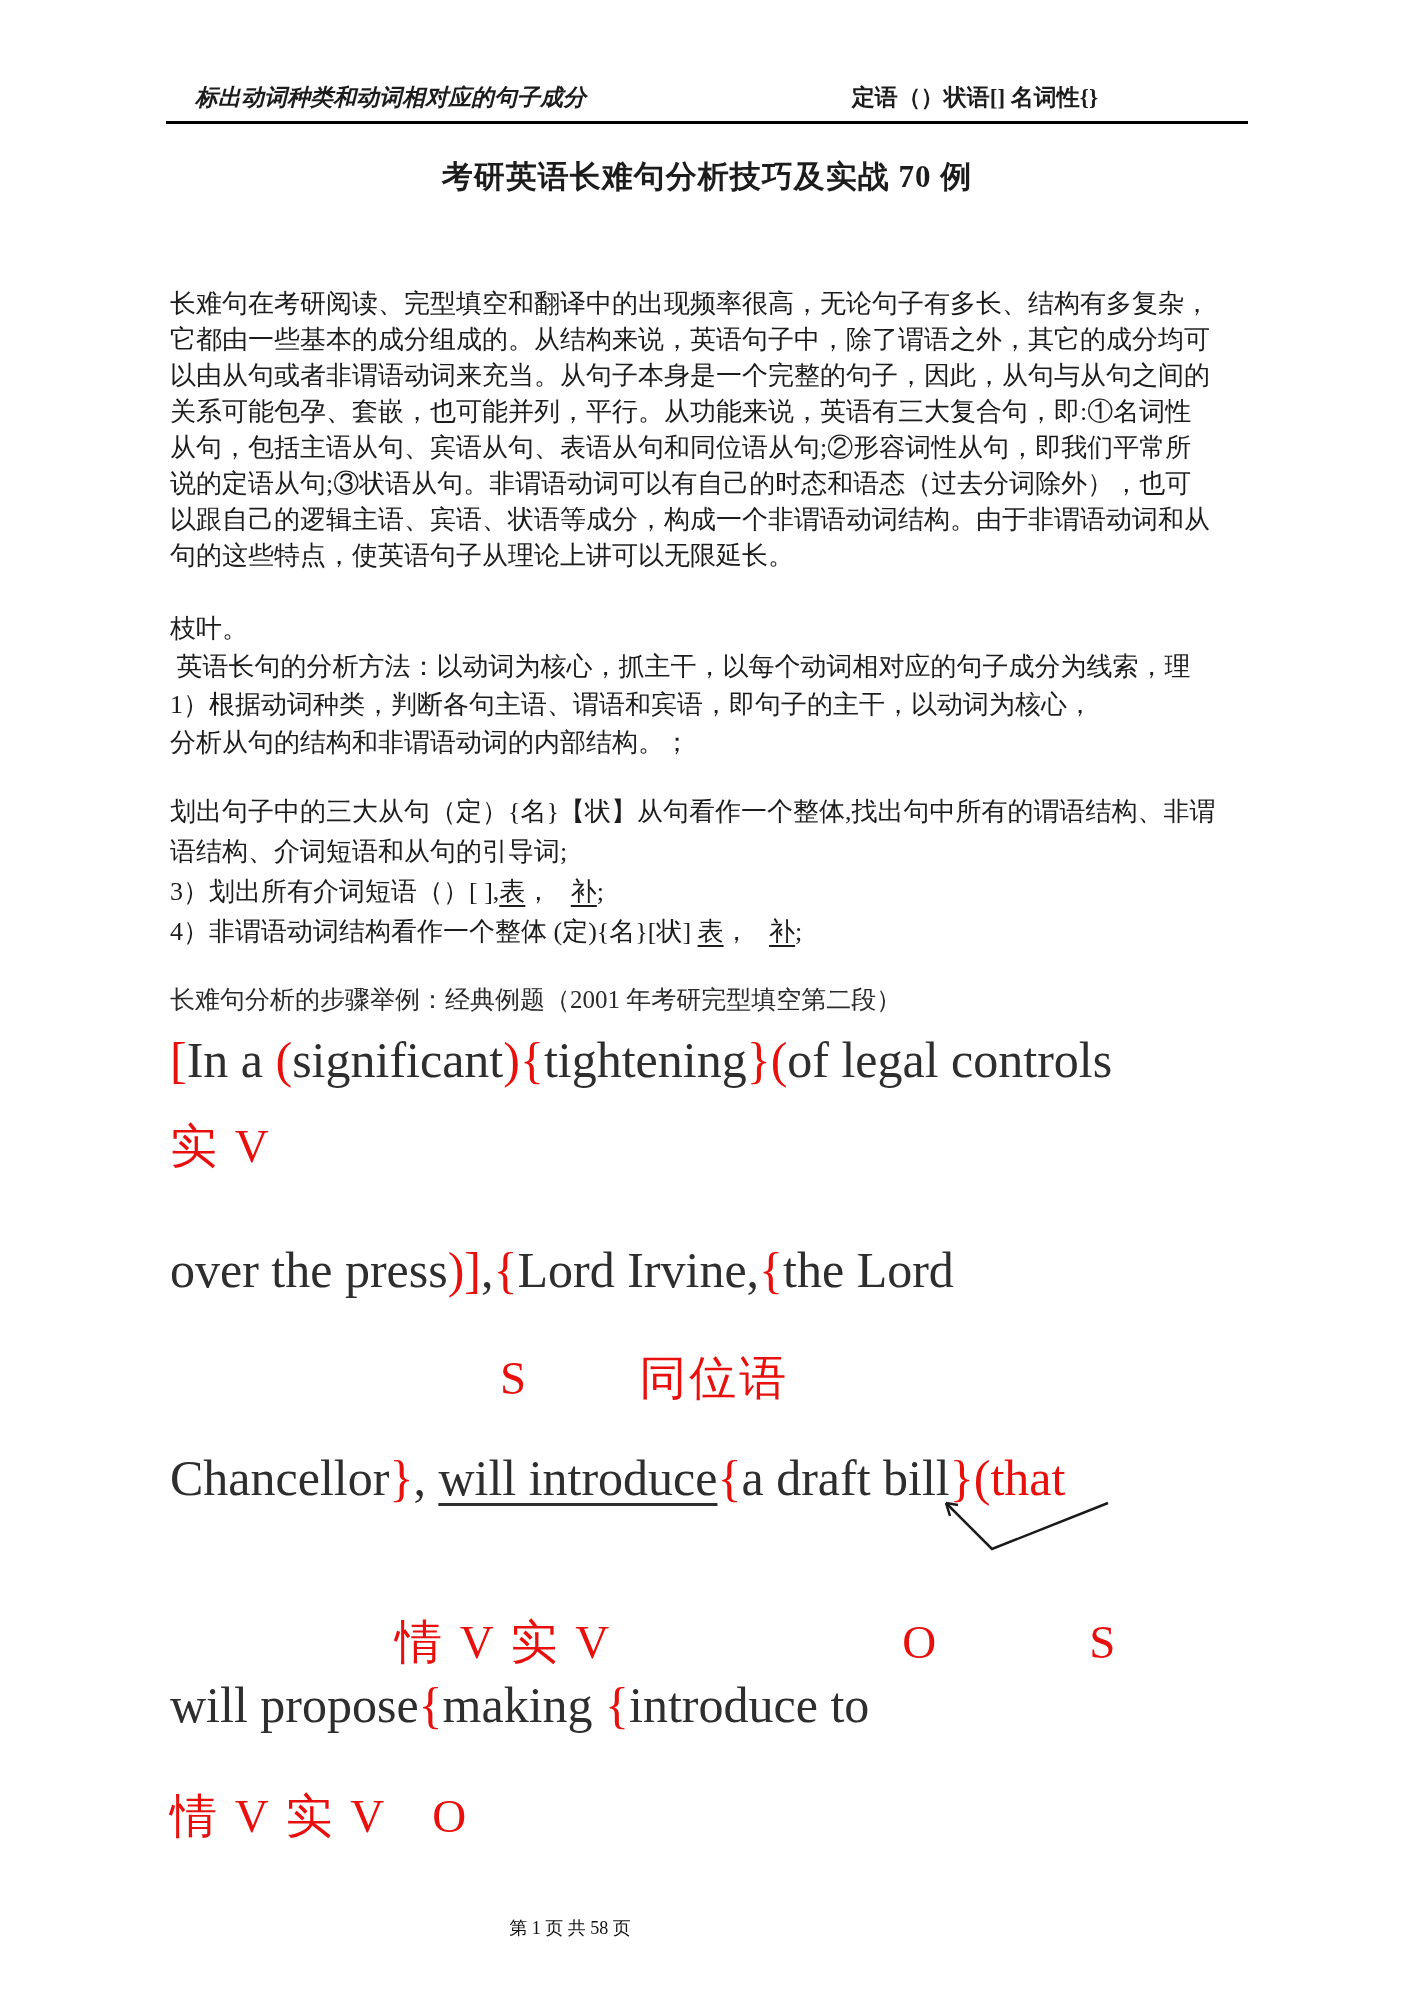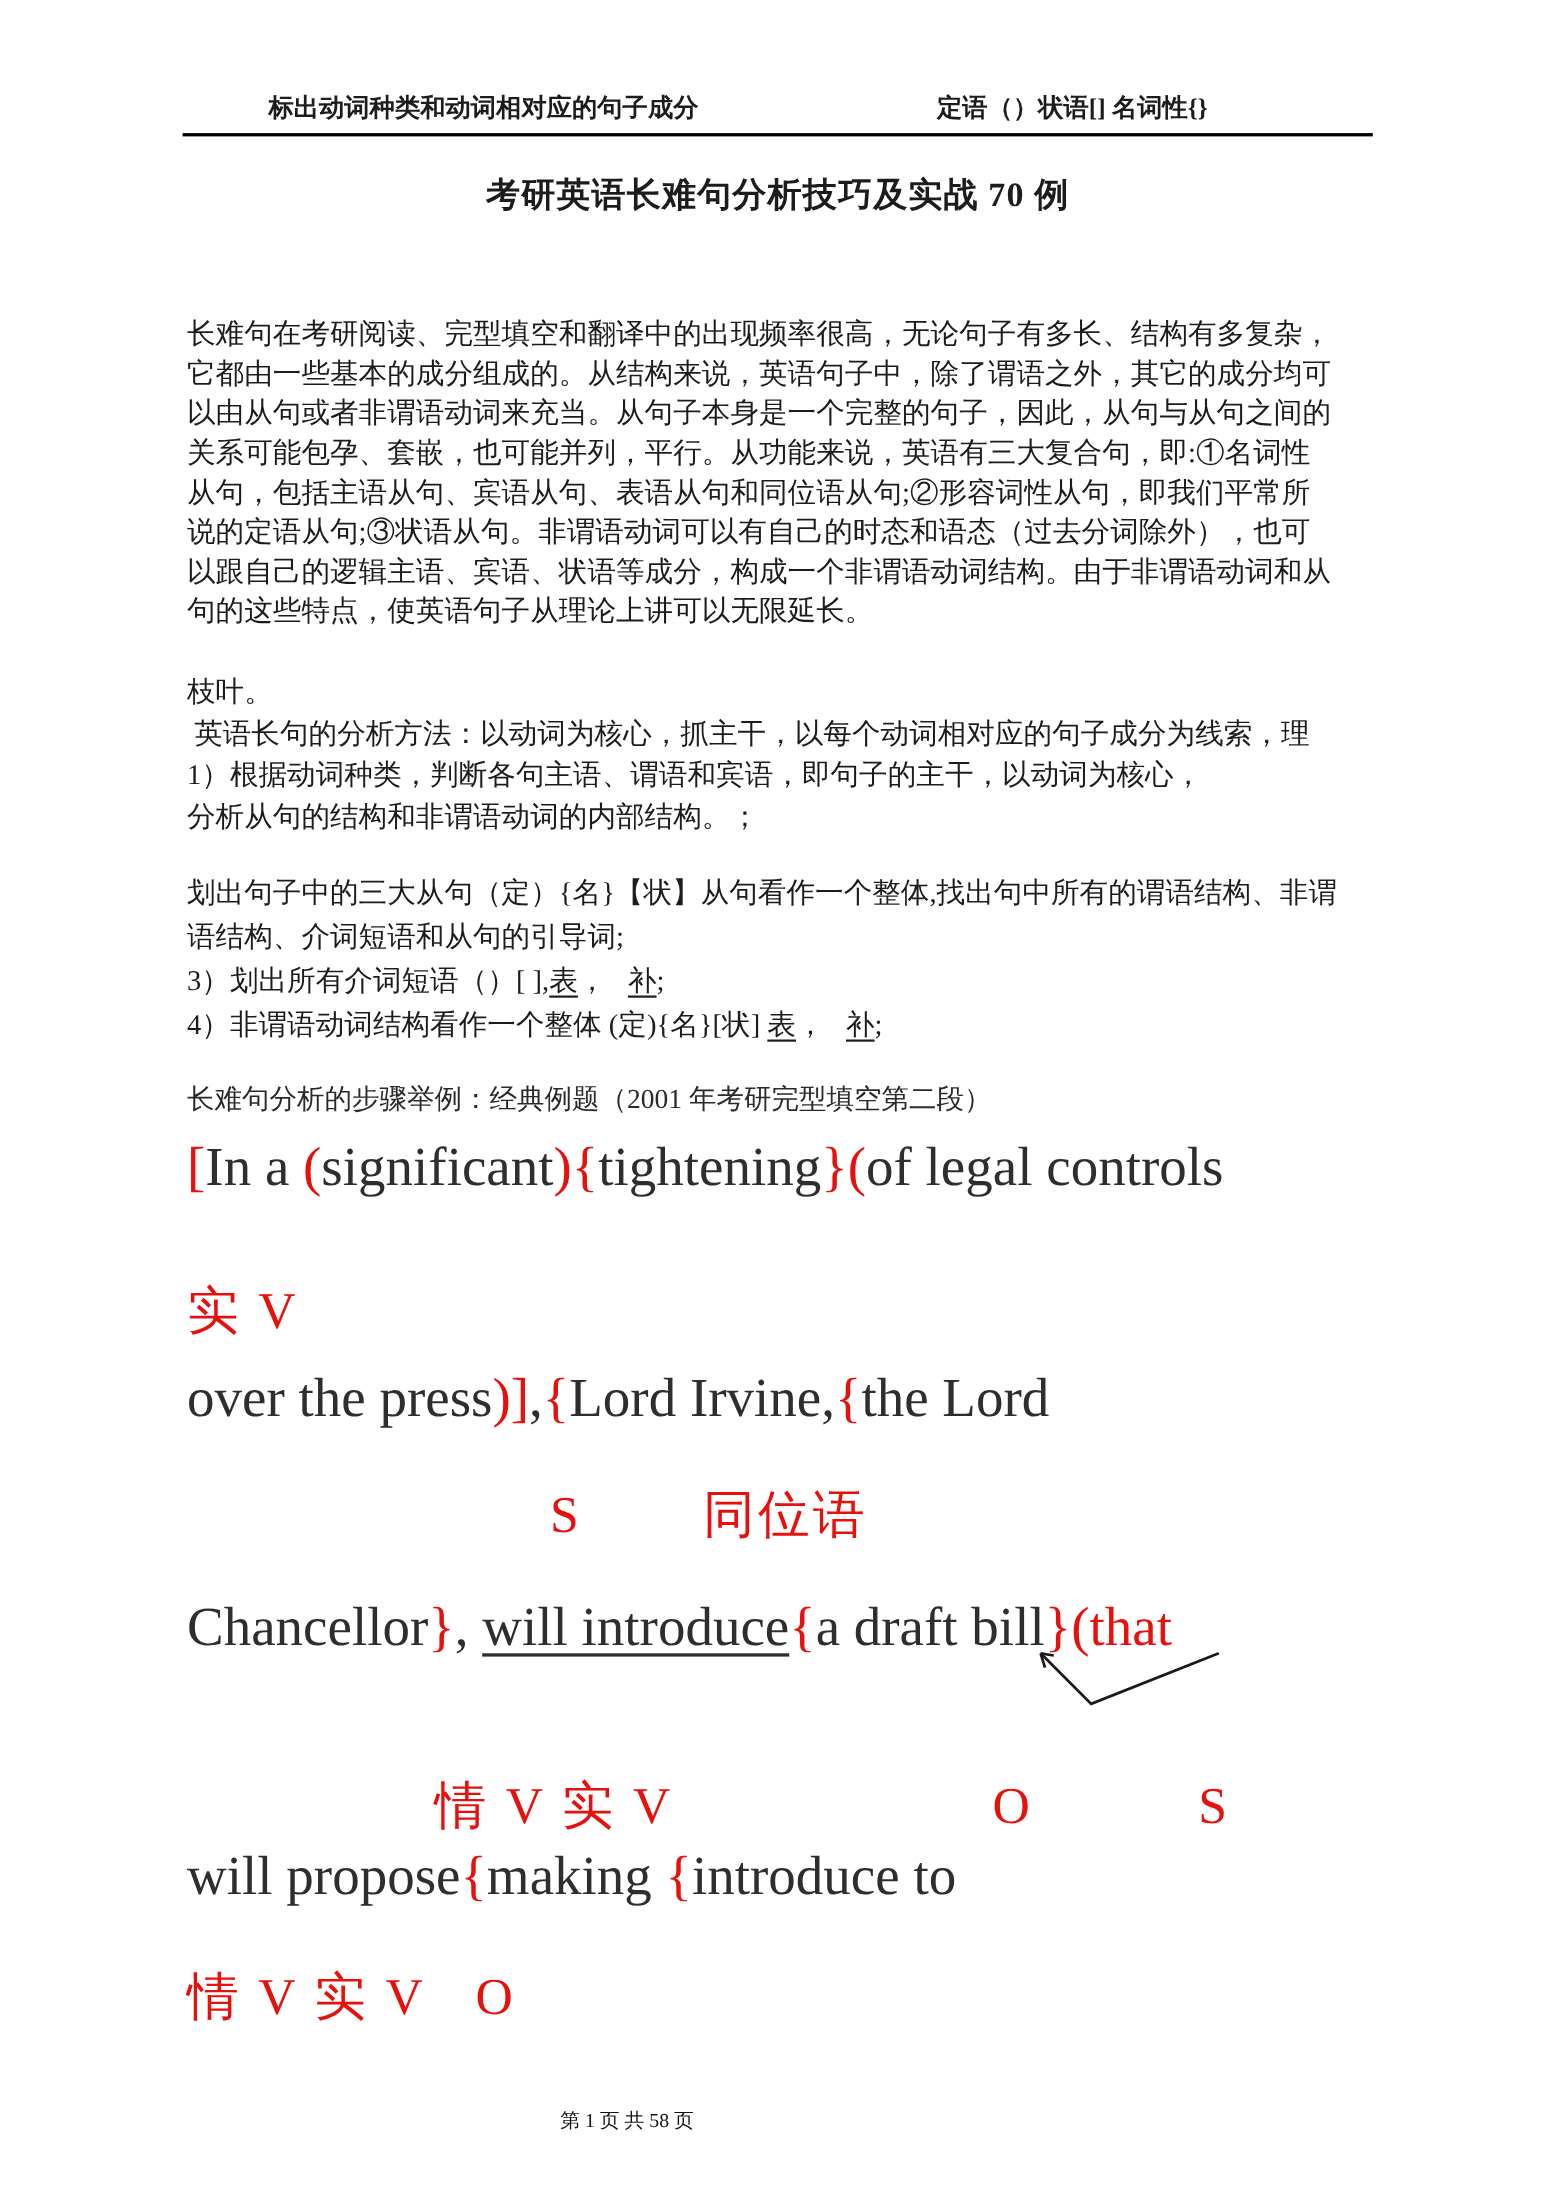--- a/index.html
+++ b/index.html
@@ -2,40 +2,40 @@
 <html><head>
 <meta charset="utf-8">
 <style>
   html,body{margin:0;padding:0;background:#ffffff;}
   .page{position:relative;width:1414px;height:1999px;background:#fff;overflow:hidden;
         font-family:"Liberation Serif","DejaVu Serif",serif;color:#1c1c1c;}
   
   .hdr{position:absolute;top:84px;left:166px;width:1082px;border-bottom:3px solid #000;
        padding-bottom:9px;display:flex;justify-content:space-between;
        font-weight:700;font-size:23px;line-height:28px;}
-  .hdr .hl{margin-left:78px;}
+  .hdr .hl{margin-left:29px;font-style:italic;}
   .hdr .hr{margin-right:150px;}
   
   .ttl{position:absolute;top:156px;left:166px;width:1082px;text-align:center;
        font-size:31px;font-weight:700;letter-spacing:1px;}
   
   .para{position:absolute;left:170px;width:1090px;font-size:26px;}
   #p0{top:286px;line-height:36px;}
   #p1{top:610px;line-height:38px;}
   #p2{top:792px;line-height:40px;}
   #p3{top:982px;line-height:36px;font-size:25px;color:#2a2a2a;}
   .ln{white-space:pre;}
   .u{text-decoration:underline;text-decoration-thickness:2px;text-underline-offset:5px;}
   .red{color:#e8100d;}
   
   .ex-row{position:absolute;left:170px;white-space:pre;font-size:50px;color:#2e2e2e;line-height:60px;}
   .ex-row.ann{font-size:47px;letter-spacing:3px;}
   .ex-row .u{text-decoration-thickness:3px;text-underline-offset:8px;}
   [data-row-id="sent-1"]{top:1030px;}
-  [data-row-id="ann-v1"]{top:1116px;margin-top:46px;}
+  [data-row-id="ann-v1"]{top:1116px;}
   [data-row-id="sent-2"]{top:1240px;}
   [data-row-id="ann-s1"]{top:1348px;padding-left:330px;}
   [data-row-id="sent-3"]{top:1448px;}
   [data-row-id="ann-vv1"]{top:1612px;padding-left:225px;}
   [data-row-id="sent-4"]{top:1675px;}
   [data-row-id="ann-vv2"]{top:1786px;}
   .g1{margin-left:110px;}
   .g2{margin-left:290px;}
   .g3{margin-left:150px;}
   .g4{margin-left:45px;}

